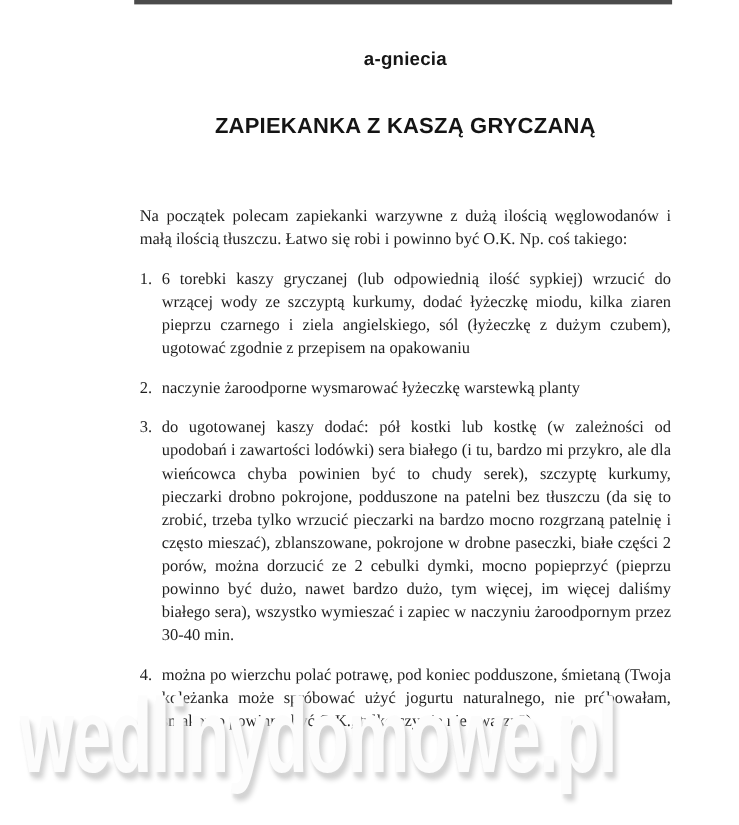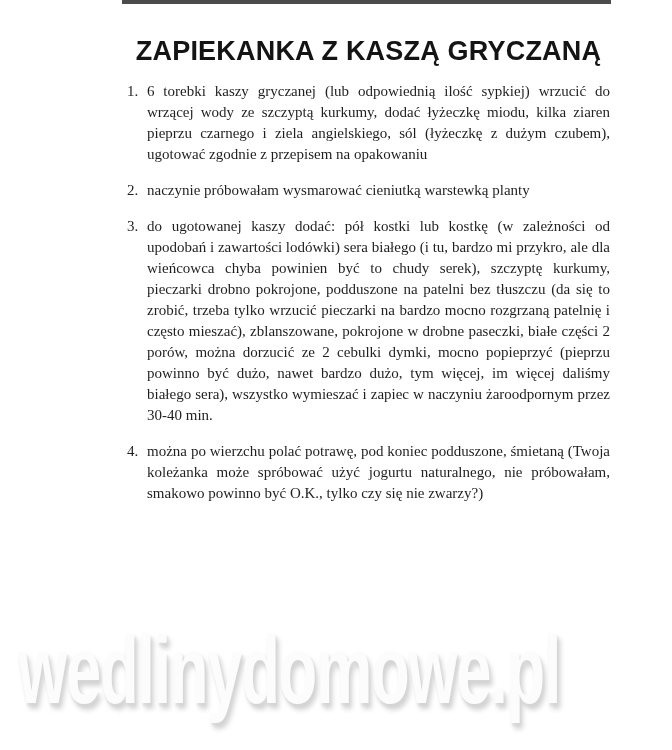--- a/index.html
+++ b/index.html
@@ -36,21 +36,21 @@
     font-family: "Liberation Sans", sans-serif;
     font-size: 17px;
     font-weight: 600;
     letter-spacing: 0.2px;
     color: #161616;
   }
   .doc-title {
     margin-top: 37px;
     text-align: center;
     font-family: "Liberation Sans", sans-serif;
-    font-size: 27px;
+    font-size: 20px;
     font-weight: 700;
     line-height: 29px;
     letter-spacing: 0.2px;
     color: #141414;
   }
   .intro {
     margin-top: 57px;
     font-size: 15px;
     line-height: 21px;
     text-align: justify;
@@ -92,36 +92,38 @@
 </style>
 </head>
 <body>
 
 <div class="page">
 
   <div class="scan-top-bar"></div>
 
   <div class="content">
 
+    <div class="doc-header">a-gniecia</div>
 
     <div class="doc-title">
       <div>ZAPIEKANKA Z KASZĄ GRYCZANĄ</div>
     </div>
 
+    <p class="intro">Na początek polecam zapiekanki warzywne z dużą ilością węglowodanów i małą ilością tłuszczu. Łatwo się robi i powinno być O.K. Np. coś takiego:</p>
 
     <div class="steps">
 
       <div class="step">
         <span class="step-number">1.</span>
         <span class="step-text">6 torebki kaszy gryczanej (lub odpowiednią ilość sypkiej) wrzucić do wrzącej wody ze szczyptą kurkumy, dodać łyżeczkę miodu, kilka ziaren pieprzu czarnego i ziela angielskiego, sól (łyżeczkę z dużym czubem), ugotować zgodnie z przepisem na opakowaniu</span>
       </div>
 
       <div class="step">
         <span class="step-number">2.</span>
-        <span class="step-text">naczynie próbowałam wysmarować cieniutką warstewką planty</span>
+        <span class="step-text">naczynie żaroodporne wysmarować łyżeczkę warstewką planty</span>
       </div>
 
       <div class="step">
         <span class="step-number">3.</span>
         <span class="step-text">do ugotowanej kaszy dodać: pół kostki lub kostkę (w zależności od upodobań i zawartości lodówki) sera białego (i tu, bardzo mi przykro, ale dla wieńcowca chyba powinien być to chudy serek), szczyptę kurkumy, pieczarki drobno pokrojone, podduszone na patelni bez tłuszczu (da się to zrobić, trzeba tylko wrzucić pieczarki na bardzo mocno rozgrzaną patelnię i często mieszać), zblanszowane, pokrojone w drobne paseczki, białe części 2 porów, można dorzucić ze 2 cebulki dymki, mocno popieprzyć (pieprzu powinno być dużo, nawet bardzo dużo, tym więcej, im więcej daliśmy białego sera), wszystko wymieszać i zapiec w naczyniu żaroodpornym przez 30-40 min.</span>
       </div>
 
       <div class="step">
         <span class="step-number">4.</span>
         <span class="step-text">można po wierzchu polać potrawę, pod koniec podduszone, śmietaną (Twoja koleżanka może spróbować użyć jogurtu naturalnego, nie próbowałam, smakowo powinno być O.K., tylko czy się nie zwarzy?)</span>

